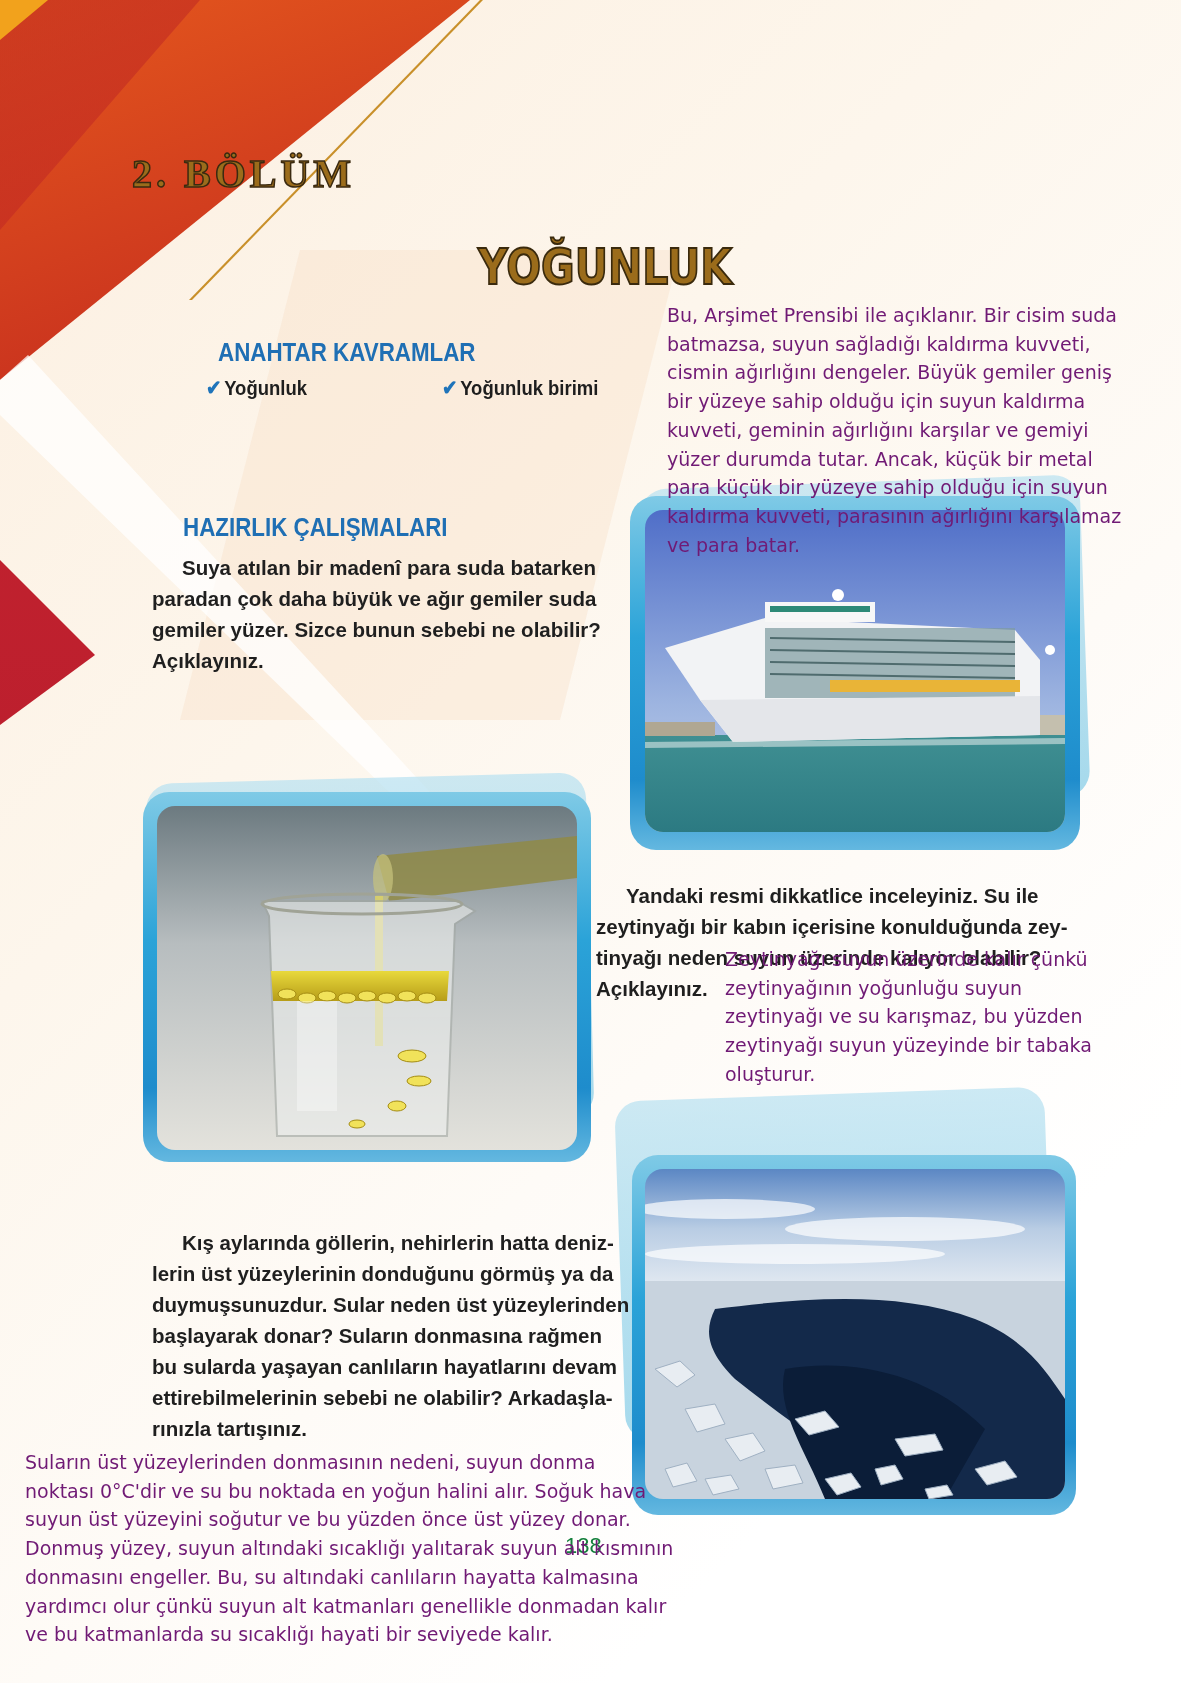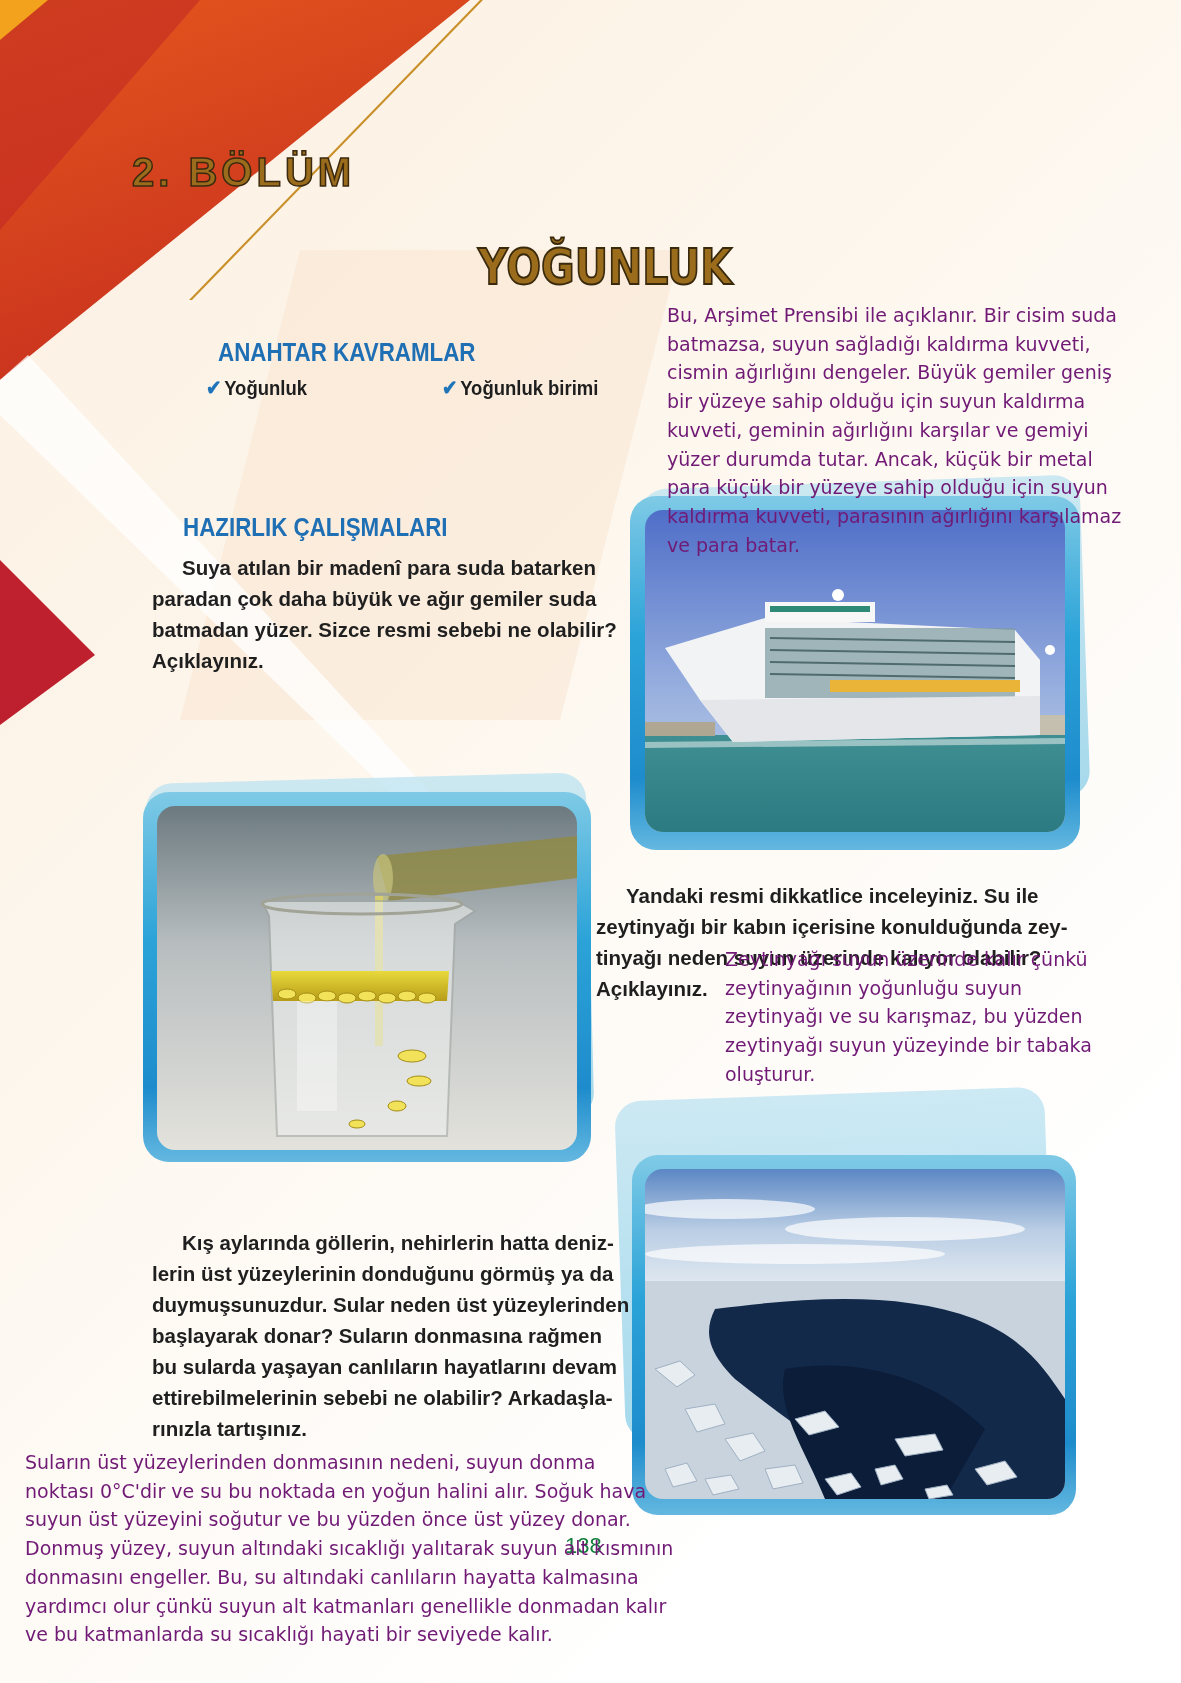--- a/index.html
+++ b/index.html
@@ -45,21 +45,21 @@
       clip-path:polygon(0 380px, 28px 355px, 520px 890px, 490px 890px, 0 415px);
     }
     .bg-soft-shape {
       position:absolute; left:0; top:0; width:1181px; height:1683px;
       background:rgba(246,220,196,0.35);
       clip-path:polygon(300px 250px, 680px 250px, 560px 720px, 180px 720px);
     }
 
     .chapter-label {
       position:absolute; left:132px; top:150px;
-      font-family:Liberation Sans, sans-serif; font-weight:bold;
+      font-family:Liberation Serif, serif; font-weight:bold;
       font-size:40px; letter-spacing:4px; color:#9b6c1b;
       -webkit-text-stroke:1.5px #3b2a10;
     }
     .page-title {
       position:absolute; left:478px; top:238px;
       font-family:"DejaVu Sans", sans-serif; font-weight:bold;
       font-size:50px; color:#9b6c1b; letter-spacing:0px;
       -webkit-text-stroke:2px #3a2a0d;
       transform:scaleX(0.82); transform-origin:left top;
     }
@@ -133,21 +133,21 @@
 </div>
 <div class="kw-item" style="left:442px;">
   <span class="check">✔</span><span>Yoğunluk birimi</span>
 </div>
 
 <div class="prep-heading">HAZIRLIK ÇALIŞMALARI</div>
 
 <div class="body-text" style="left:152px; top:552px; width:444px;">
   <span class="line" style="padding-left:30px;">Suya atılan bir madenî para suda batarken</span>
   <span class="line">paradan çok daha büyük ve ağır gemiler suda</span>
-  <span class="line">batmadan yüzer. Sizce resmi sebebi ne olabilir?</span>
+  <span class="line">gemiler yüzer. Sizce bunun sebebi ne olabilir?</span>
   <span class="line last">Açıklayınız.</span>
 </div>
 
 <div class="photo-shadow" style="left:645px; top:482px; width:440px; height:322px; transform:rotate(-2deg);"></div>
 <div class="photo-frame" style="left:630px; top:496px; width:450px; height:354px;"></div>
 <div class="photo" style="left:645px; top:510px; width:420px; height:322px;">
   <svg width="420" height="322" viewBox="0 0 420 322">
     <defs>
       <linearGradient id="sky1" x1="0" y1="0" x2="0" y2="1">
         <stop offset="0" stop-color="#4f6ec8"></stop>

